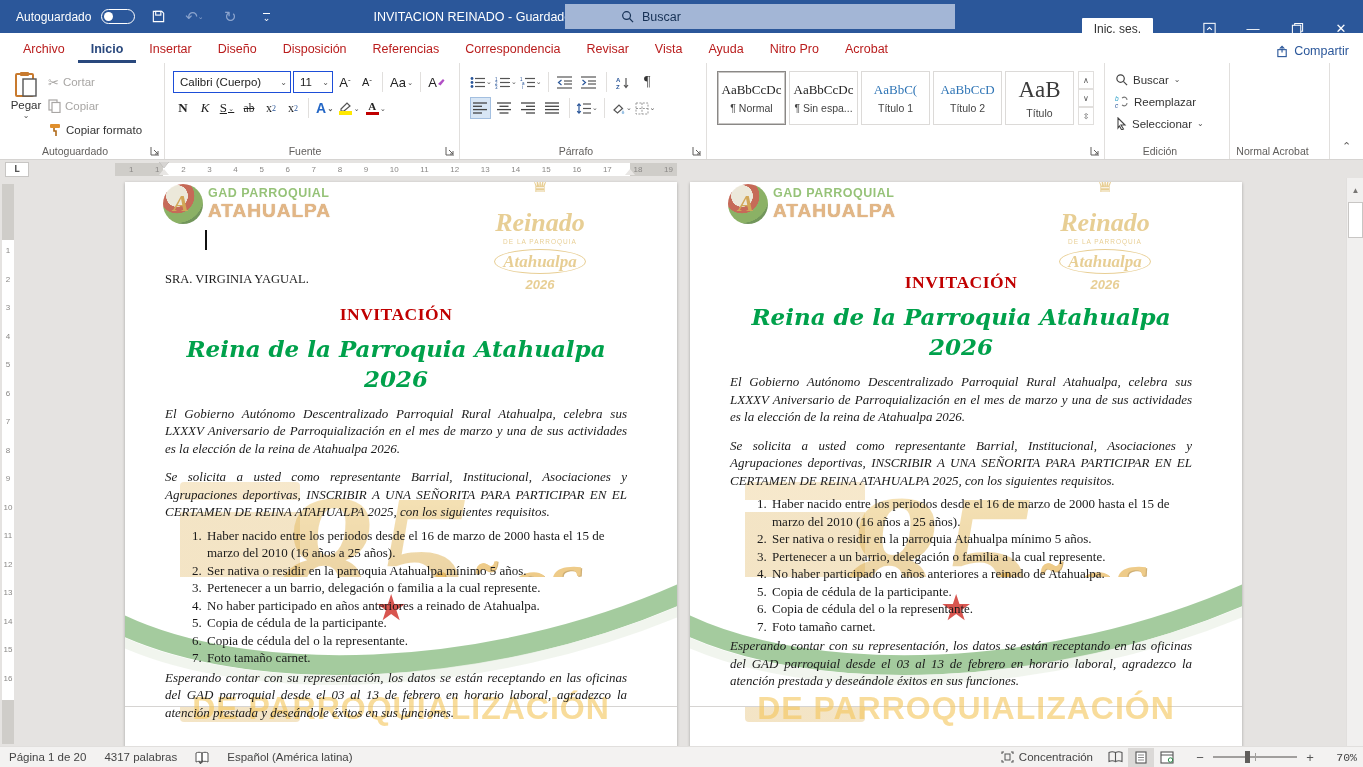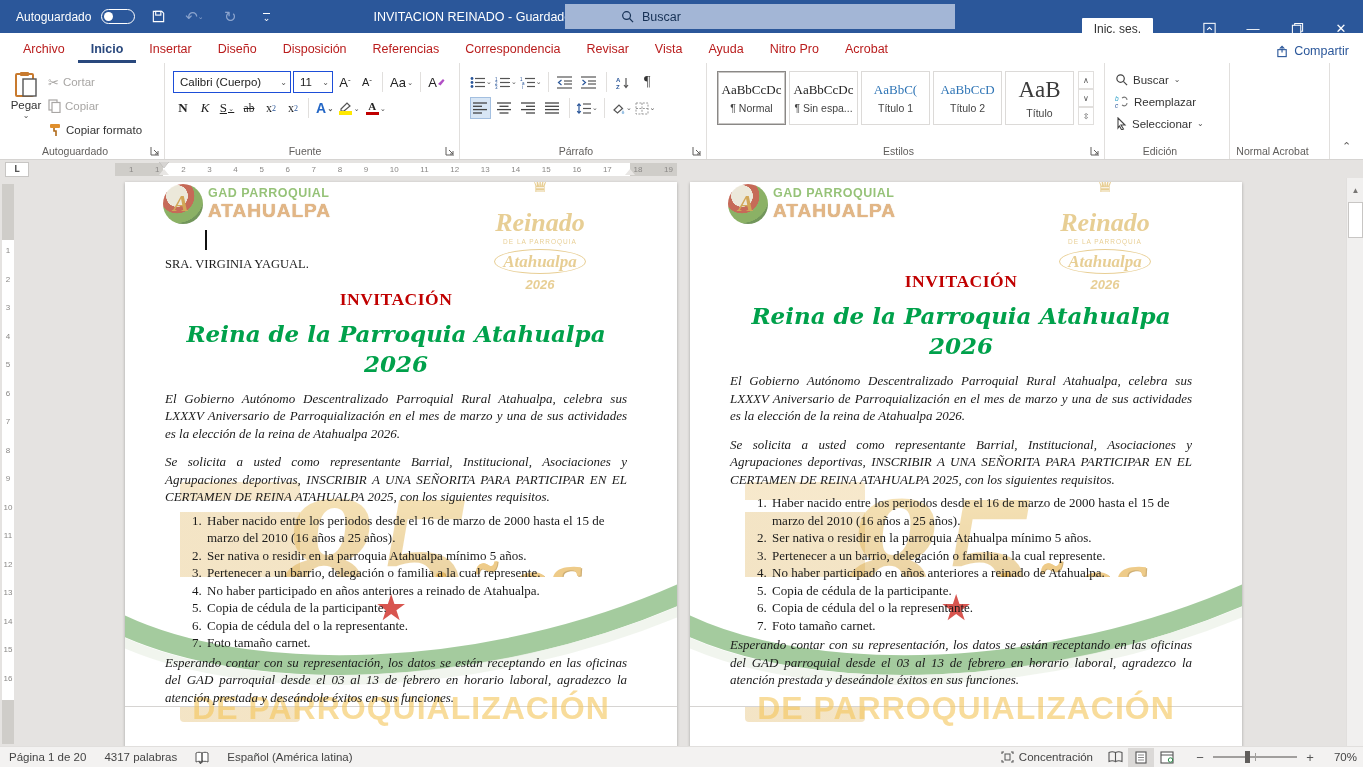--- a/index.html
+++ b/index.html
@@ -108,21 +108,21 @@
   .gadcircle:after { content:"A"; position:absolute; left:10px; top:6px; font-family:"Liberation Serif",serif; font-style:italic; font-size:24px; color:#c8922f; font-weight:bold; }
   .gadtext .l1 { font-size:12.5px; font-weight:bold; color:#7cb457; letter-spacing:.5px; }
   .gadtext .l2 { font-size:19px; font-weight:900; color:#dca568; letter-spacing:1px; text-shadow:0 0 1px #b57a33; }
   .crest { position:absolute; right:22px; top:-8px; width:130px; text-align:center; color:#d5a73e; opacity:.55; line-height:1; cursor:pointer; }
   .crest .crown { font-size:22px; }
   .crest .rein { font-family:"Liberation Serif",serif; font-style:italic; font-weight:bold; font-size:26px; margin-top:14px; }
   .crest .sub { font-size:6.5px; letter-spacing:1px; margin-top:3px; }
   .crest .atah { font-family:"Liberation Serif",serif; font-style:italic; font-weight:bold; font-size:17px; border:1.5px solid #d5a73e; border-radius:50%; padding:3px 8px; display:inline-block; margin-top:3px; }
   .crest .yr { font-size:13px; font-weight:bold; margin-top:4px;font-style:italic; }
   .caret-line { position:absolute; left:40px; top:48px; width:1.5px; height:20px; background:#111; }
-  .doc-body { font-family:"Liberation Serif",serif; font-size:13px; color:#1a1a1a; line-height:17.5px; }
+  .doc-body { font-family:"Liberation Serif",serif; font-size:13px; color:#1a1a1a; line-height:17.5px;margin-top:15px; }
   .addr { font-size:12.5px; }
   .addr2 { font-size:12.5px; font-weight:bold; }
   .h-red { text-align:center; color:#c00000; font-weight:bold; font-size:17.5px; letter-spacing:.5px; margin-top:14px; line-height:22px; }
   .h-green { text-align:center; color:#00a14b; font-style:italic; font-weight:bold; font-size:23px; margin-top:9px; line-height:30px; font-family:"DejaVu Serif",serif; }
   .jpara { text-align:justify; margin-top:11px;font-style:italic; }
   .reqs { margin:6px 0 0 18px; padding-left:22px; }
   .reqs li { padding-left:2px; }
   
   .wm { position:absolute; inset:0; z-index:0; pointer-events:none; }
   .wm .tower { position:absolute; left:55px; top:300px; width:120px; height:240px; opacity:.30;
@@ -143,21 +143,21 @@
   .statusbar { height:21px; background:#f3f2f1; border-top:1px solid #e1dfdd; display:flex; align-items:center; font-size:11.5px; color:#444; position:relative; }
   .sb-item { padding:8px 9px; height:100%; display:flex; align-items:center; gap:5px; cursor:pointer; white-space:nowrap; }
   .sb-right { position:absolute; right:6px; display:flex; align-items:center; height:100%; }
   .viewbtn { width:26px; height:19px; display:flex; align-items:center; justify-content:center; cursor:pointer; }
   .viewbtn.sel { background:#dbd9d7; }
   .zoomctl { display:flex; align-items:center; gap:7px; margin-left:14px; }
   .zoomminus,.zoomplus { font-size:13px; color:#555; cursor:pointer; width:12px; text-align:center; }
   .zoomtrack { width:84px; height:2px; background:#a19f9d; position:relative; cursor:pointer; }
   .zoomtrack .notch { position:absolute; left:50%; top:-3px; width:1px; height:8px; background:#a19f9d; }
   .zoomtrack .zthumb { position:absolute; left:38%; top:-5px; width:5px; height:12px; background:#605e5c; cursor:grab; }
-  .zoompct { width:34px; text-align:right; cursor:pointer; }
+  .zoompct { width:34px; text-align:right; cursor:pointer;font-family:Liberation Mono, monospace; }
 </style>
 </head>
 <body>
 
 <div class="titlebar">
   <div class="tb-left">
     <span class="autosave-label">Autoguardado</span>
     <span class="toggle">
         <span class="knob"></span>
       </span>
@@ -486,21 +486,20 @@
       <div class="scard">
           <span class="prev big">AaB</span>
           <span class="sname">Título</span>
         </div>
     </div>
     <div class="style-scroll">
       <span class="sscr">∧</span>
       <span class="sscr">∨</span>
       <span class="sscr">⇳</span>
     </div>
-    <div class="rgroup-label">Estilos</div>
     <svg class="launcher" viewBox="0 0 10 10">
         <path d="M1 1v8h8M4 4l4 4M8 5v3h-3" fill="none" stroke="#605e5c" stroke-width="1"></path>
       </svg>
   </div>
 
   <div class="rgroup g-edit">
     <div class="ed-item">
       <svg width="13" height="13" viewBox="0 0 14 14">
           <circle cx="6" cy="6" r="4" fill="none" stroke="#444" stroke-width="1.3"></circle>
           <line x1="9" y1="9" x2="13" y2="13" stroke="#444" stroke-width="1.3"></line>

